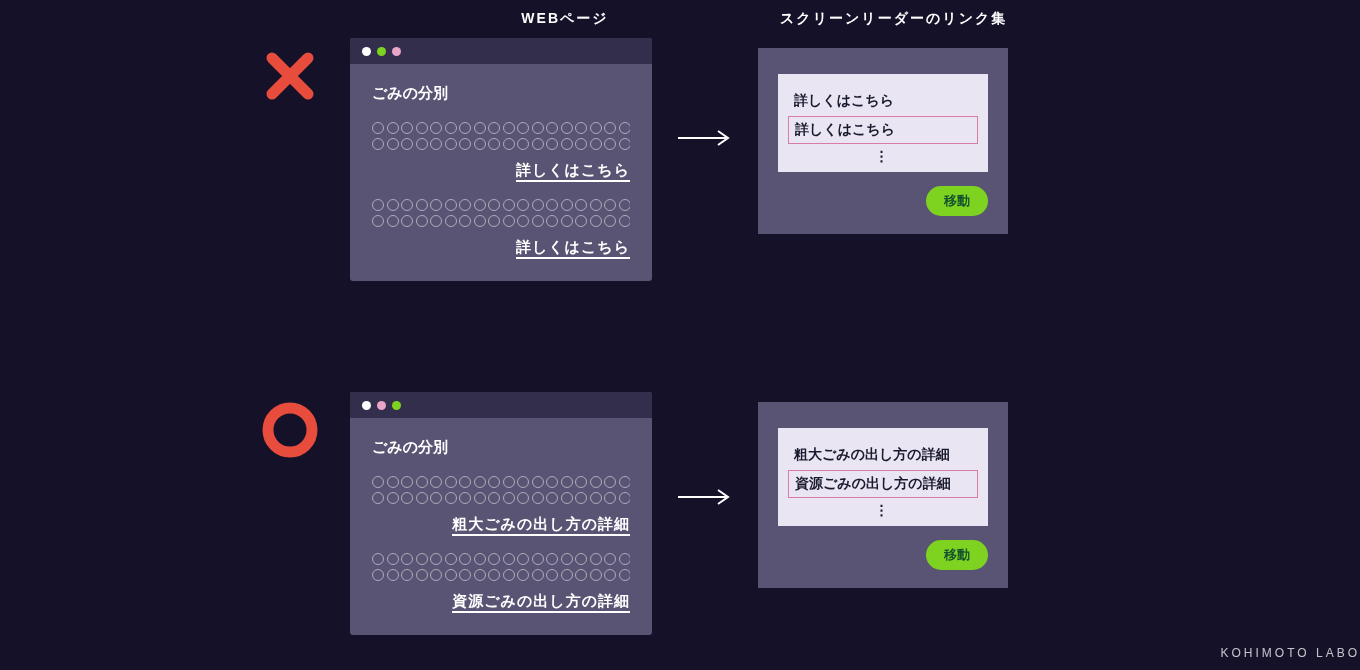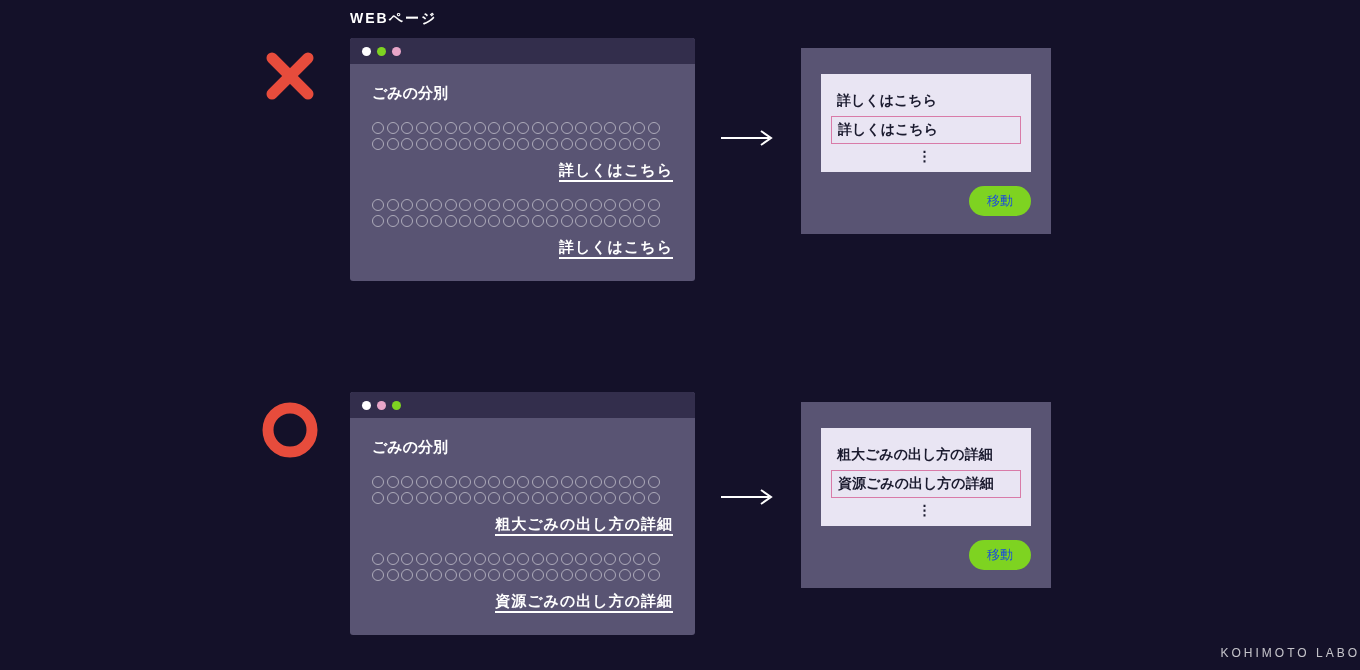--- a/index.html
+++ b/index.html
@@ -14,40 +14,40 @@
   }
   .headers {
     position: absolute;
     top: 10px;
     left: 350px;
     display: flex;
     font-size: 14px;
     font-weight: bold;
     letter-spacing: 2px;
   }
-  .hdr-left { width: 430px; }
+  .hdr-left { width: 430px; text-align: center; }
   .hdr-right { }
   .row {
     position: absolute;
     left: 260px;
     display: flex;
     align-items: flex-start;
   }
   .row.bad { top: 38px; }
   .row.good { top: 392px; }
   .marker {
     width: 60px;
     height: 60px;
     margin-top: 8px;
     margin-right: 30px;
     flex-shrink: 0;
   }
   .marker svg { width: 60px; height: 60px; }
   .browser {
-    width: 345px;
+    width: 302px;
     background: #595473;
     border-radius: 3px;
     overflow: hidden;
   }
   .titlebar {
     background: #332e4c;
     height: 26px;
     display: flex;
     align-items: center;
     padding-left: 12px;
@@ -121,42 +121,43 @@
   .sr-item.hl { border: 1.5px solid #d97ba8; }
   .sr-dots {
     text-align: center;
     letter-spacing: 3px;
     padding-top: 6px;
     line-height: 8px;
   }
   .sr-footer { text-align: right; }
   .go-btn {
     background: #7ed321;
-    color: #1d4ed8;
+    color: #14532d;
     border: none;
     border-radius: 999px;
     padding: 6px 18px;
     font-size: 13px;
-    font-weight: normal;
+    font-weight: bold;
   }
   .watermark {
     position: absolute;
     right: 0px;
     bottom: 10px;
     font-size: 12px;
     letter-spacing: 3px;
     color: rgba(255,255,255,0.75);
     font-weight: 500;
   }
 </style>
 </head>
 <body>
 
 <div class="headers">
   <div class="hdr-left">WEBページ</div>
+  <div class="hdr-right">スクリーンリーダーのリンク集</div>
 </div>
 
 <div class="row bad">
   <div class="marker">
     <svg viewBox="0 0 60 60">
         <g stroke="#e74c3c" stroke-width="11" stroke-linecap="round">
           <line x1="12" y1="12" x2="48" y2="48"></line>
           <line x1="48" y1="12" x2="12" y2="48"></line>
         </g>
       </svg>

